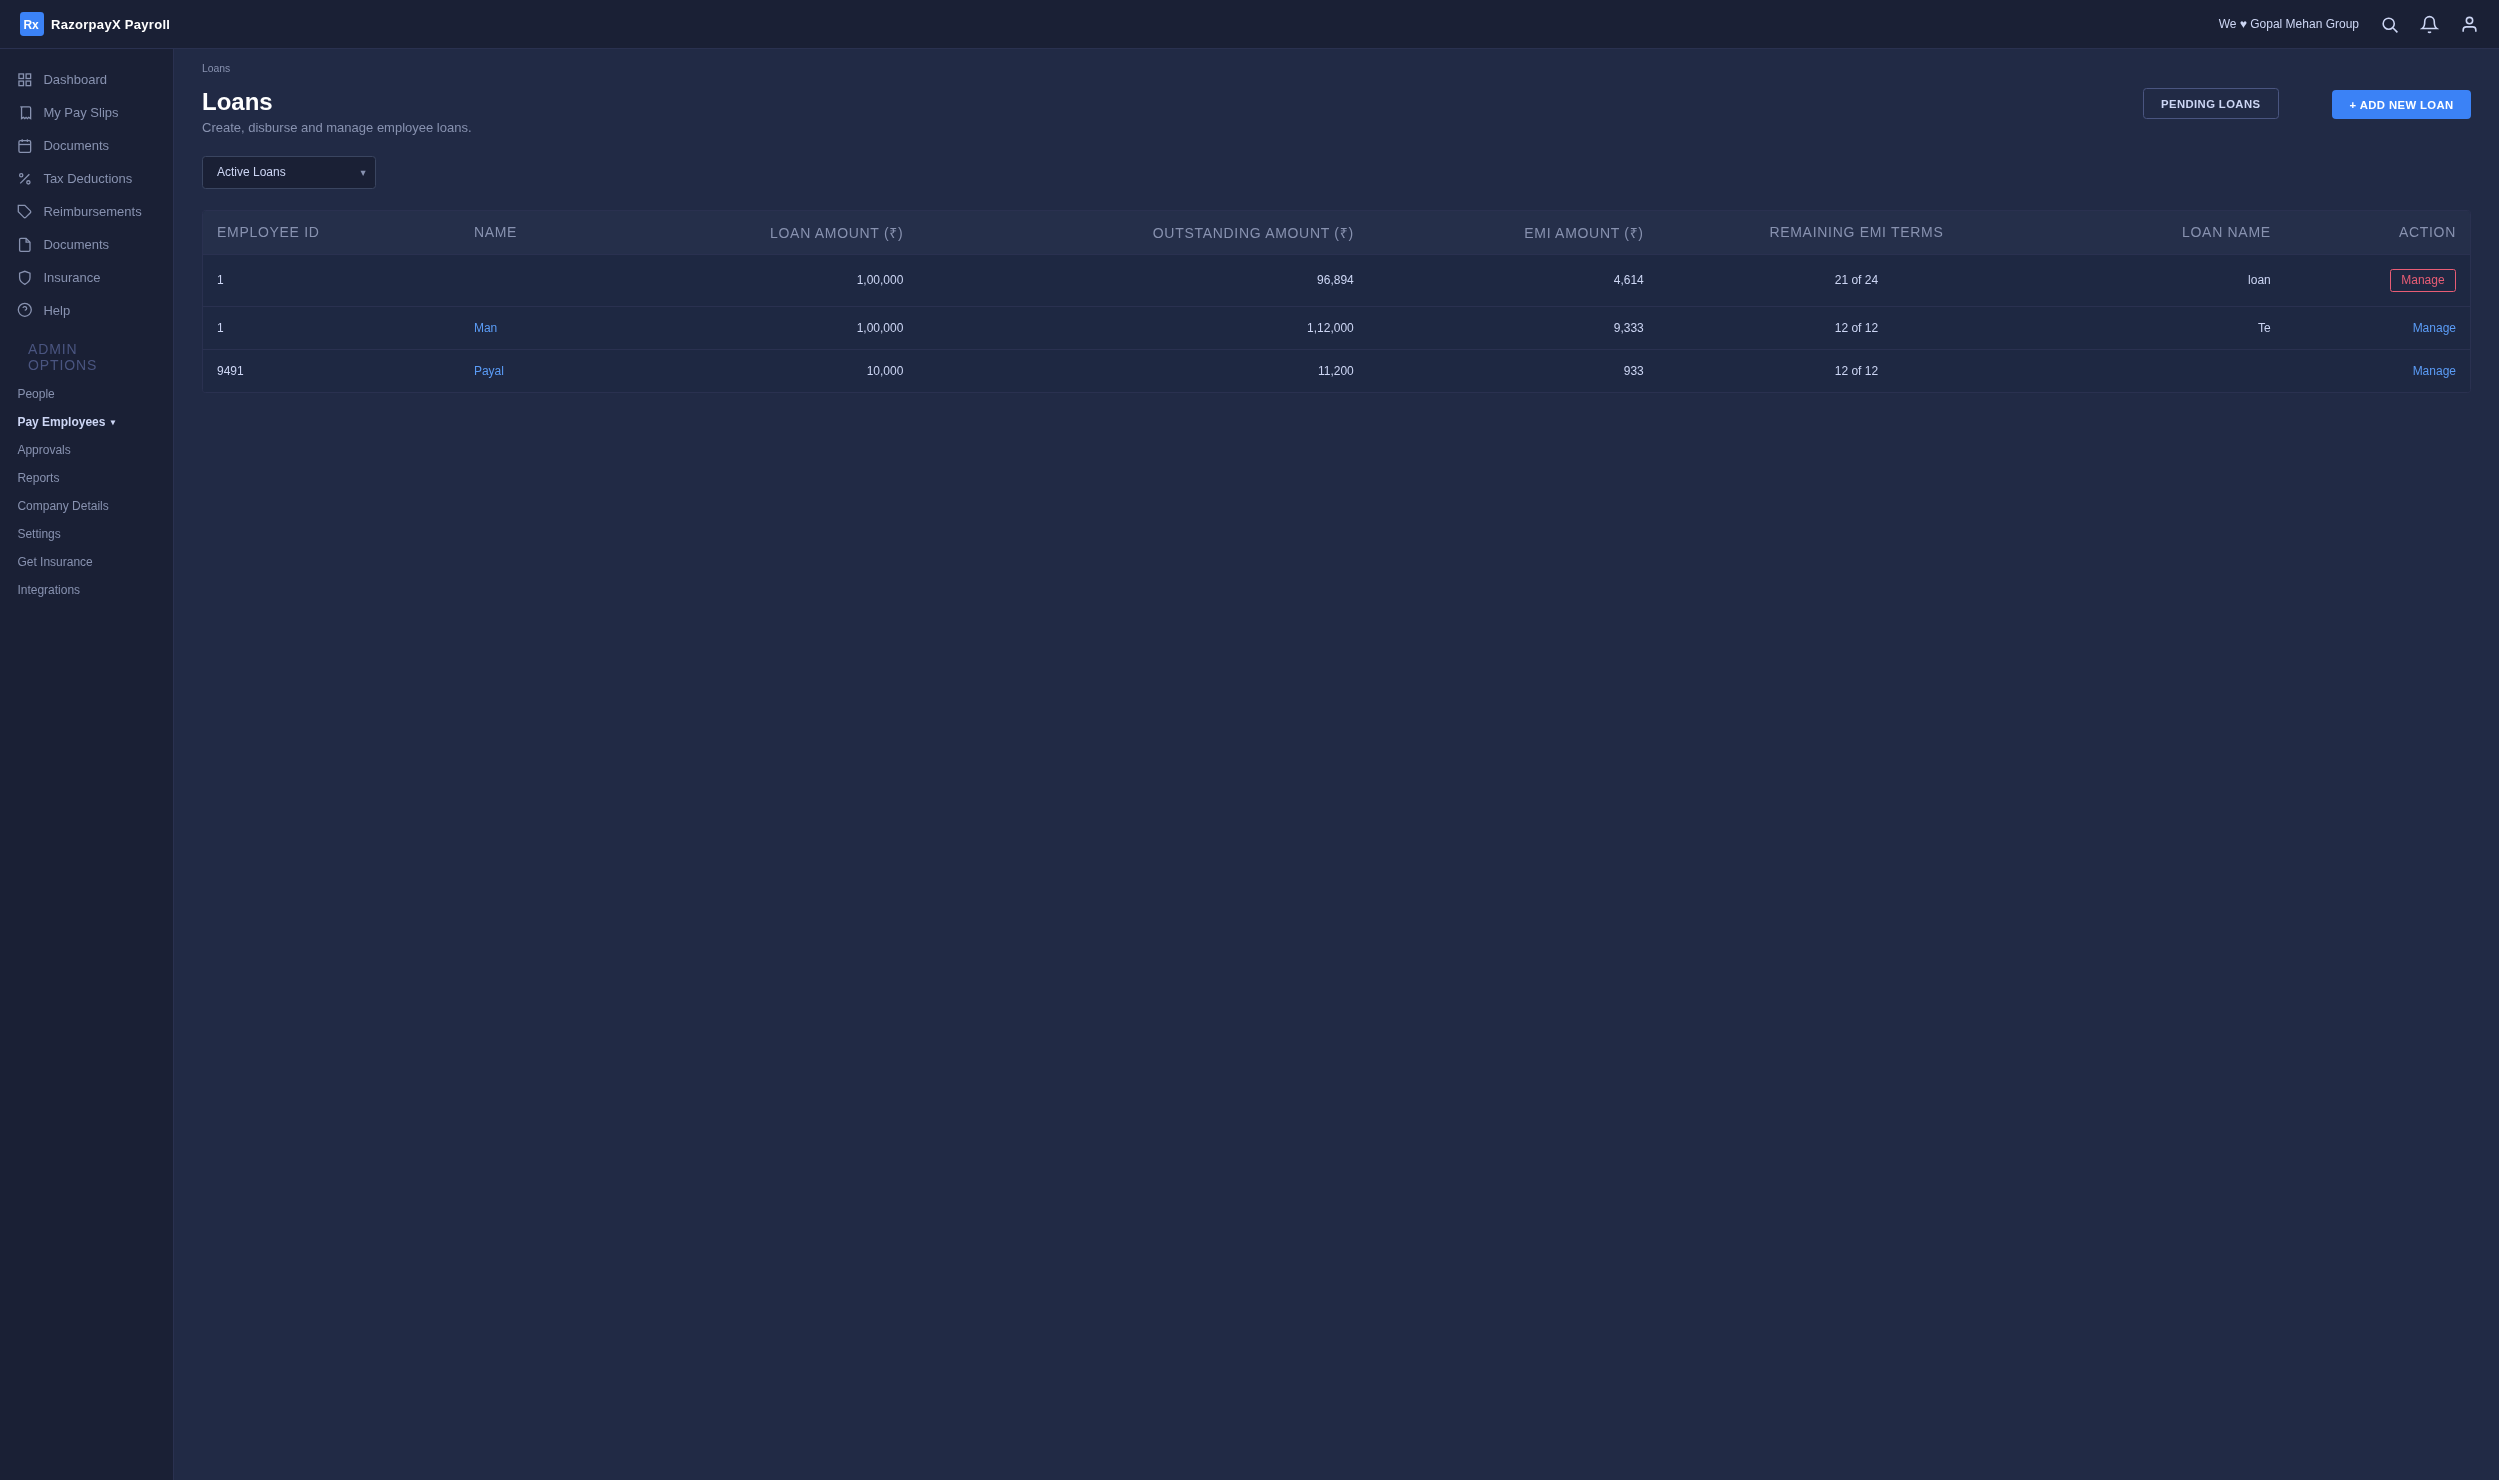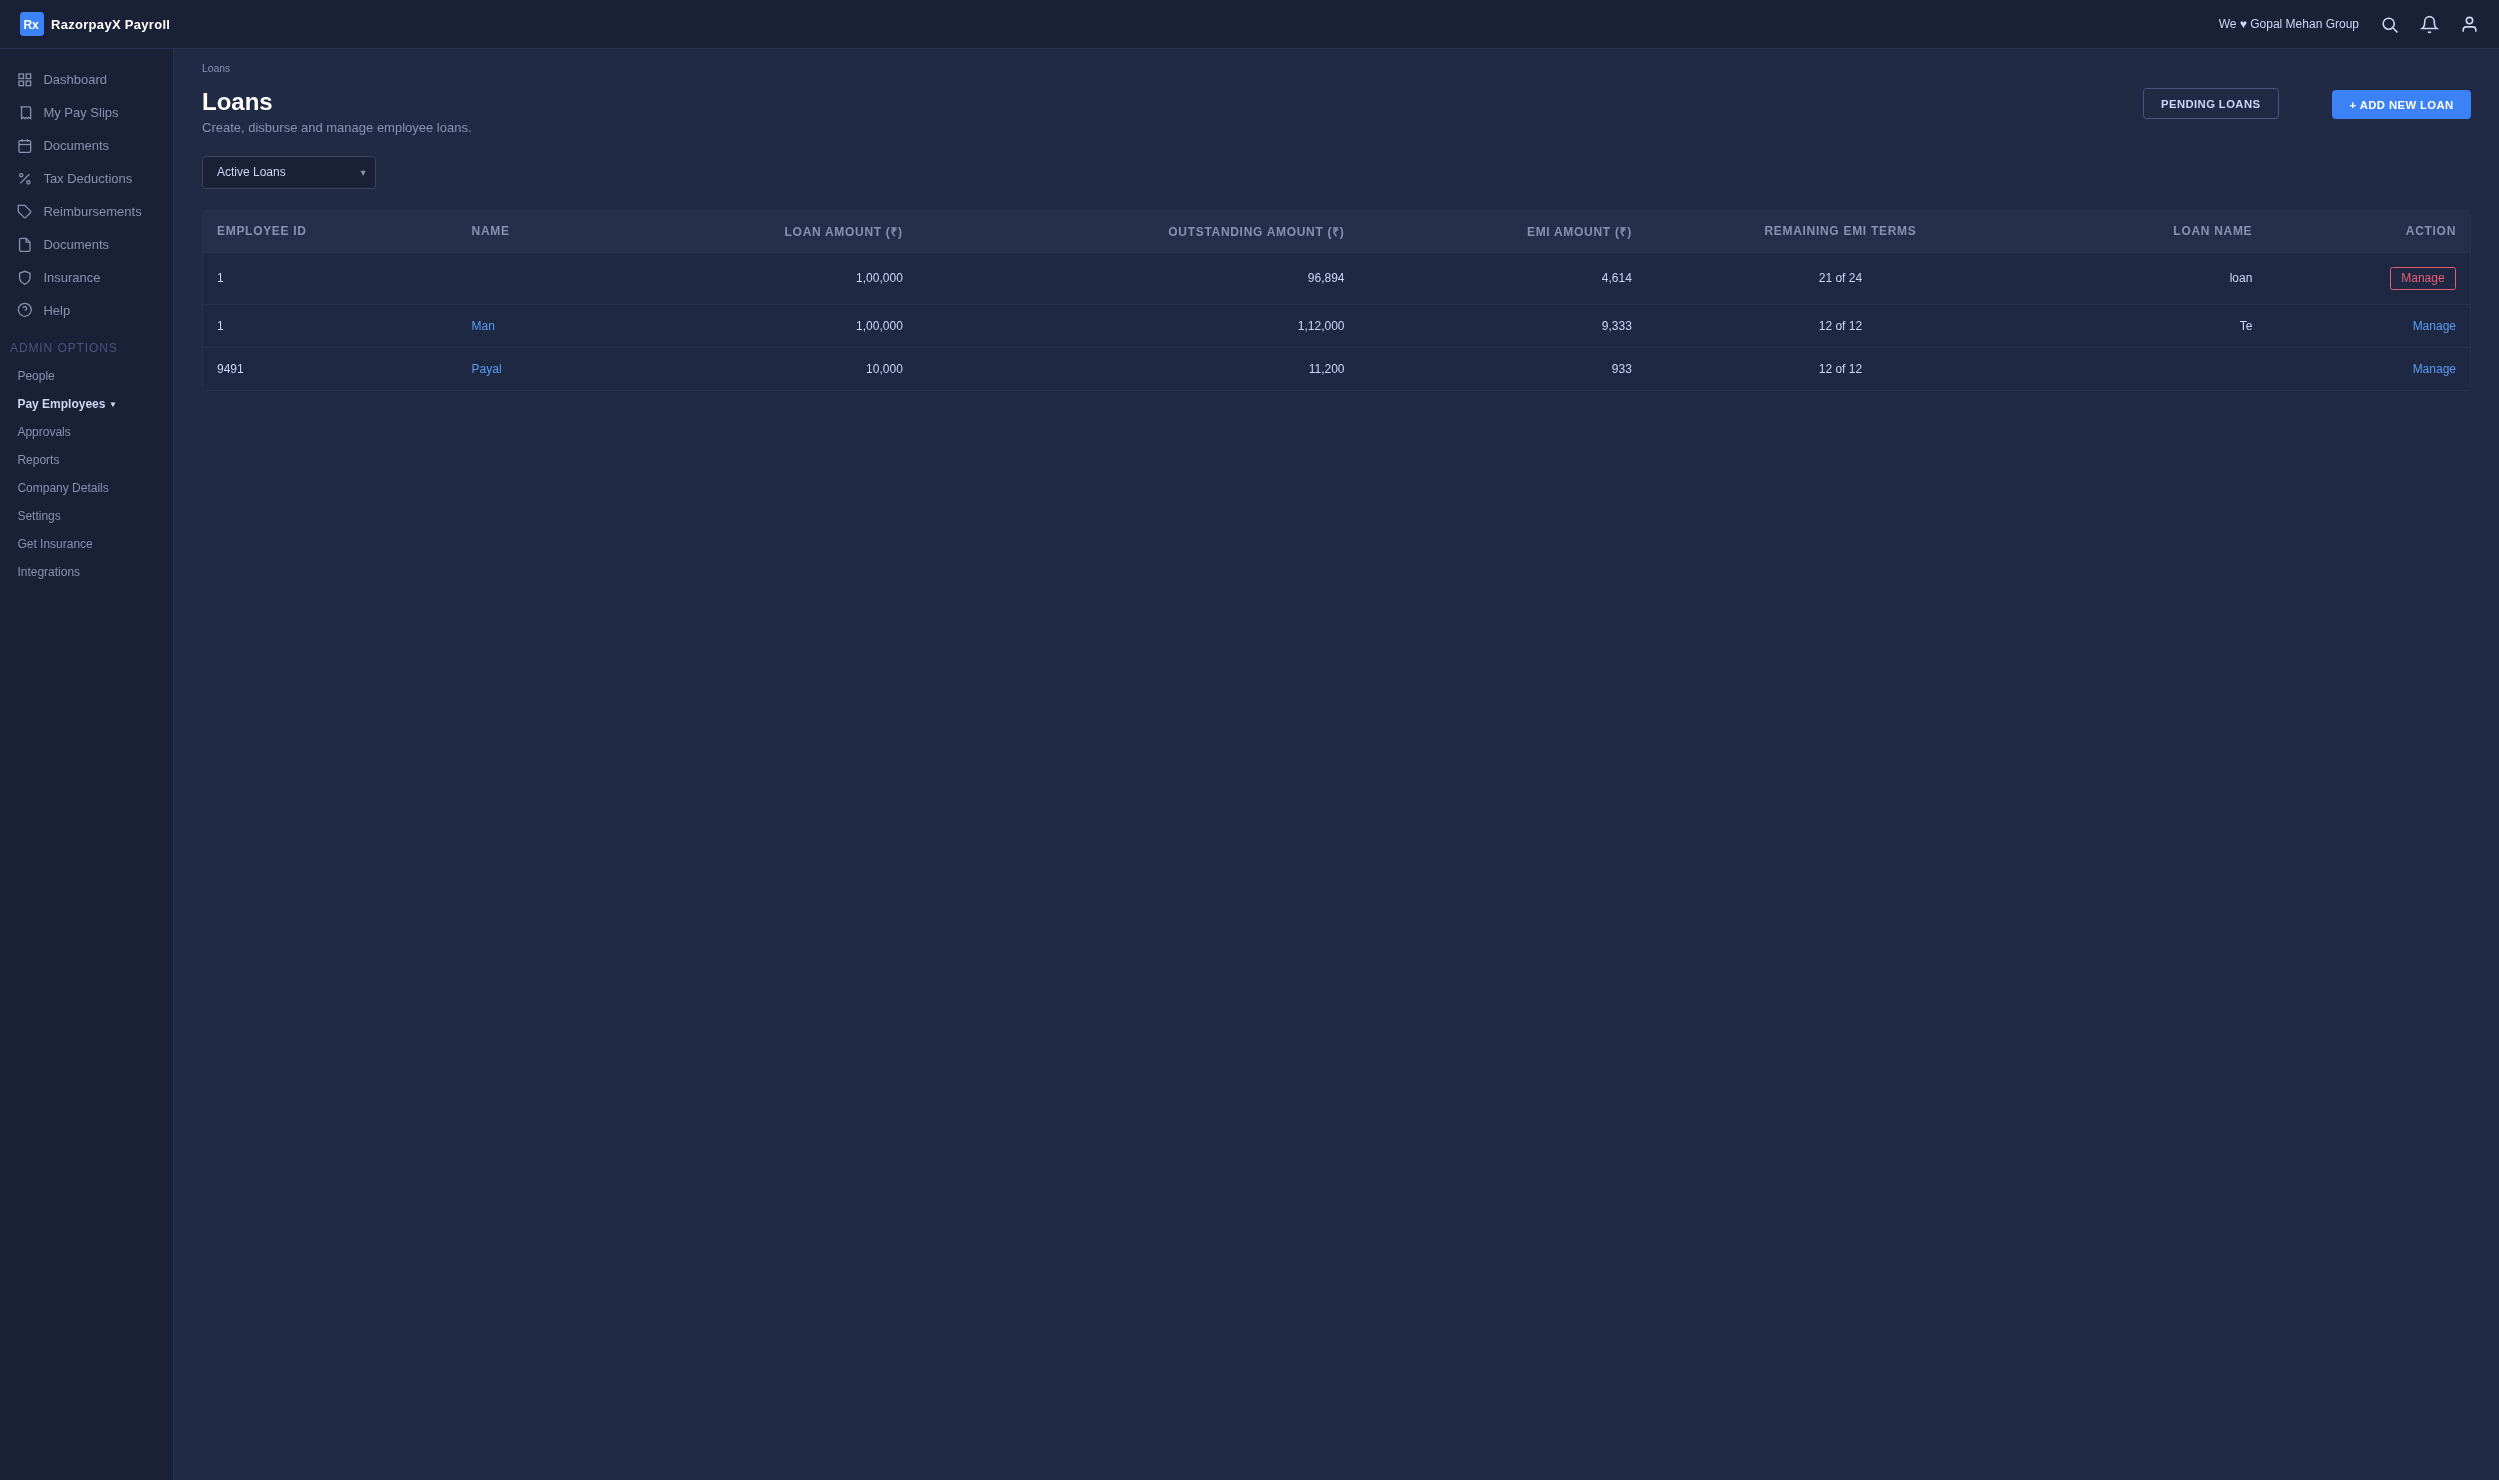--- a/index.html
+++ b/index.html
@@ -74,25 +74,25 @@
       font-size: 13px;
       color: #8892b0;
       transition: color 0.2s;
     }
     .sidebar-nav-item .item-icon {
       width: 15.6px;
       height: 15.6px;
       flex-shrink: 0;
     }
     .sidebar-section-label {
-      font-size: 12px;
+      font-size: 14px;
       color: #4a5580;
       text-transform: uppercase;
       letter-spacing: 0.9px;
-      padding: 14px 10px 7px;
+      padding: 14px 28px 7px;
     }
     .sidebar-admin-item {
       display: flex;
       align-items: center;
       gap: 5.2px;
       padding: 7px 17.4px;
       cursor: pointer;
       font-size: 12px;
       color: #8892b0;
     }
@@ -200,22 +200,22 @@
       width: 100%;
       border-collapse: collapse;
       background: #1e2842;
     }
     thead tr {
       background: #252f4a;
     }
     thead th {
       padding: 12px 14px;
       text-align: left;
-      font-size: 12px;
-      font-weight: 700;
+      font-size: 14px;
+      font-weight: 400;
       color: #8892b0;
       letter-spacing: 0.7px;
       text-transform: uppercase;
       border-bottom: 0.9px solid #2a3150;
     }
     thead th.right { text-align: right; }
     thead th.center { text-align: center; }
     tbody tr {
       border-bottom: 0.9px solid #2a3150;
     }

